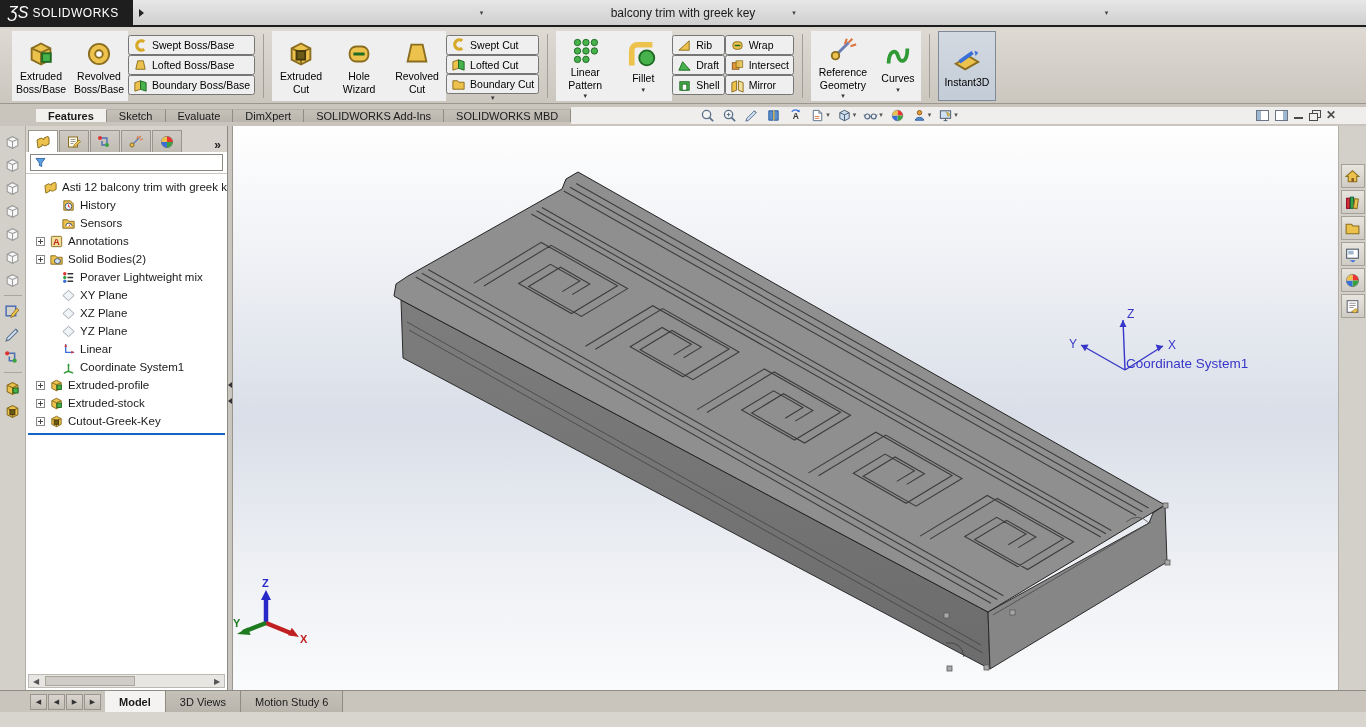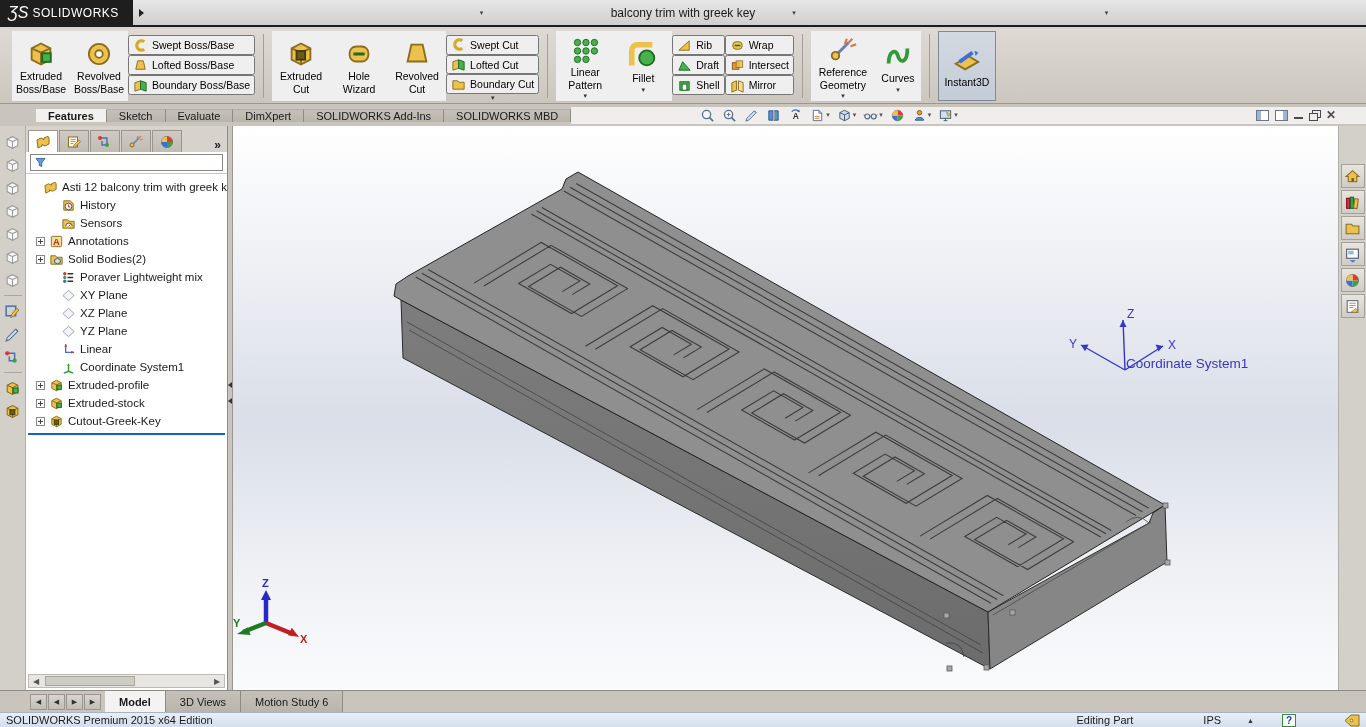--- a/index.html
+++ b/index.html
@@ -966,28 +966,14 @@
         </span>
       <span class="dtnavbtn">
           <span>▶</span>
         </span>
     </div>
     <div class="dtab active">Model</div>
     <div class="dtab">3D Views</div>
     <div class="dtab">Motion Study 6</div>
   </div>
 
-  <div class="statusbar">
-    <span>SOLIDWORKS Premium 2015 x64 Edition</span>
-    <span class="sb-mode">Editing Part</span>
-    <span class="sb-units">
-      <span>IPS</span>
-      <span class="sb-caret">▲</span>
-    </span>
-    <span class="sb-help">?</span>
-    <span class="sb-tag">
-        <svg viewBox="0 0 16 13">
-          <use href="#i-tag"></use>
-        </svg>
-      </span>
-  </div>
 
 </div>
 
 </body></html>

